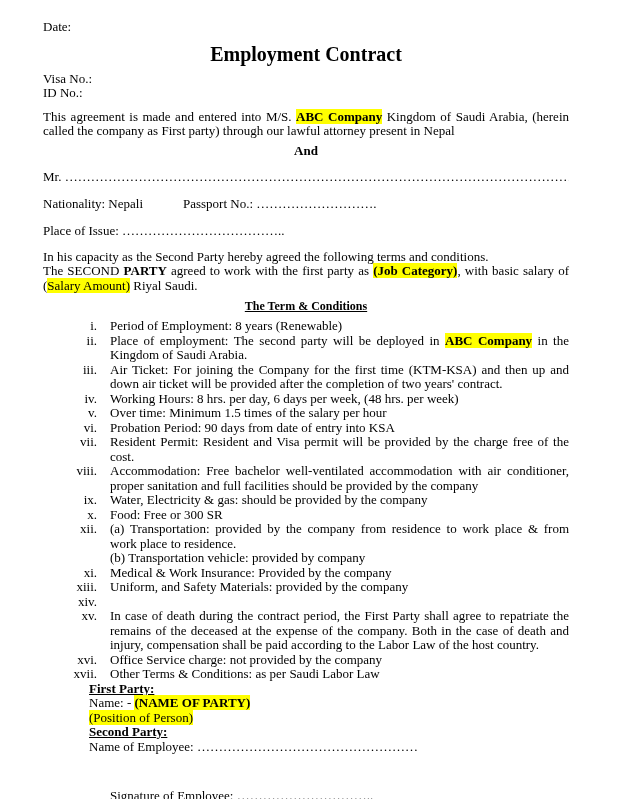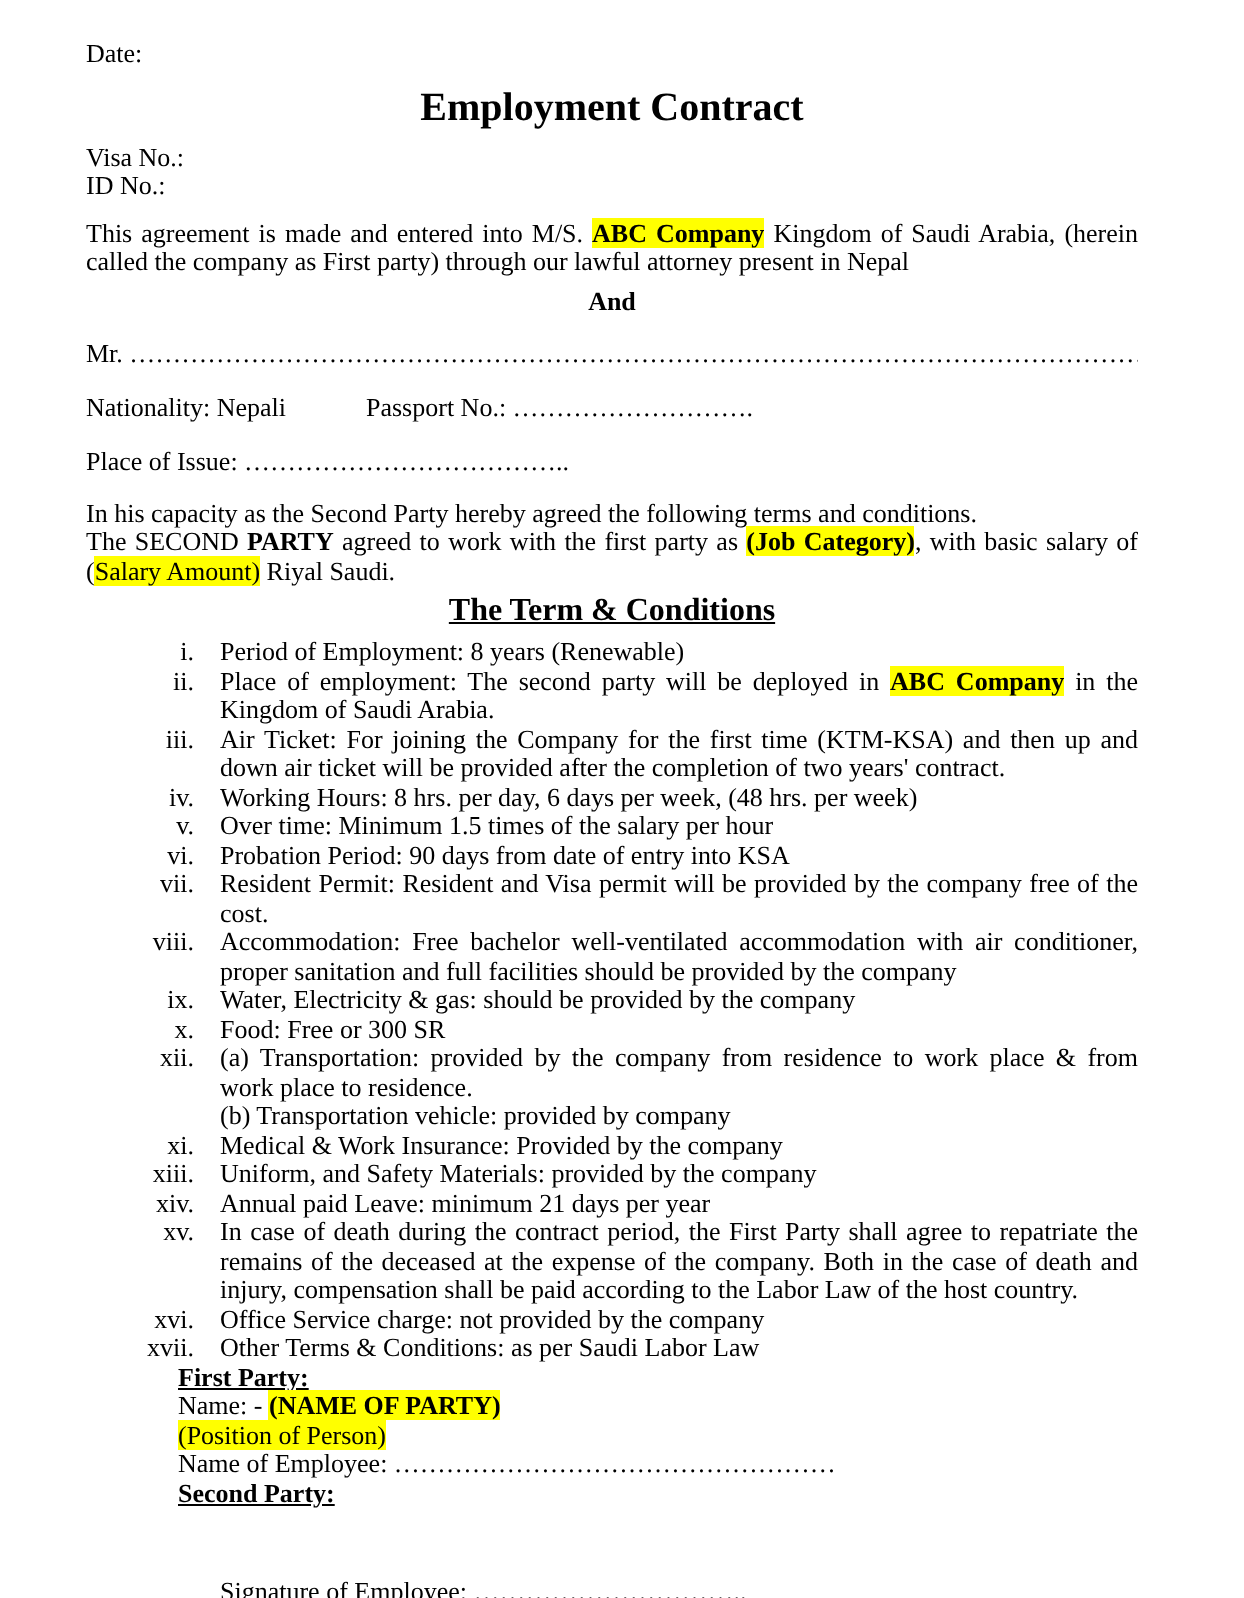--- a/index.html
+++ b/index.html
@@ -23,21 +23,21 @@
   .center{text-align:center;}
   .doc-title{
     margin:10px 0 9px 0;
     font-size:20px;
     line-height:18px;
     font-weight:bold;
     text-align:center;
   }
   .terms-heading{
     margin:4px 0 4px 0;
-    font-size:16px;
+    font-size:12px;
     line-height:18px;
     font-weight:bold;
     text-decoration:underline;
     text-align:center;
   }
   p{margin:0;}
   .just{text-align:justify;}
   .mt5{margin-top:5px;}
   .mt9{margin-top:9px;}
   .mt11{margin-top:11px;}
@@ -108,21 +108,21 @@
     <div class="body"><span>Over time: Minimum 1.5 times of the salary per hour</span></div>
   </div>
 
   <div class="term">
     <div class="num">vi.</div>
     <div class="body"><span>Probation Period: 90 days from date of entry into KSA</span></div>
   </div>
 
   <div class="term">
     <div class="num">vii.</div>
-    <div class="body"><span>Resident Permit: Resident and Visa permit will be provided by the company free of the cost.</span></div>
+    <div class="body"><span>Resident Permit: Resident and Visa permit will be provided by the charge free of the cost.</span></div>
   </div>
 
   <div class="term">
     <div class="num">viii.</div>
     <div class="body"><span>Accommodation: Free bachelor well-ventilated accommodation with air conditioner, proper sanitation and full facilities should be provided by the company</span></div>
   </div>
 
   <div class="term">
     <div class="num">ix.</div>
     <div class="body"><span>Water, Electricity &amp; gas: should be provided by the company</span></div>
@@ -143,21 +143,20 @@
     <div class="body"><span>Medical &amp; Work Insurance: Provided by the company</span></div>
   </div>
 
   <div class="term">
     <div class="num">xiii.</div>
     <div class="body"><span>Uniform, and Safety Materials: provided by the company</span></div>
   </div>
 
   <div class="term">
     <div class="num">xiv.</div>
-    <div class="body"><span>Annual paid Leave: minimum 21 days per year</span></div>
   </div>
 
   <div class="term">
     <div class="num">xv.</div>
     <div class="body"><span>In case of death during the contract period, the First Party shall agree to repatriate the remains of the deceased at the expense of the company. Both in the case of death and injury, compensation shall be paid according to the Labor Law of the host country.</span></div>
   </div>
 
   <div class="term">
     <div class="num">xvi.</div>
     <div class="body"><span>Office Service charge: not provided by the company</span></div>
@@ -166,19 +165,19 @@
   <div class="term">
     <div class="num">xvii.</div>
     <div class="body"><span>Other Terms &amp; Conditions: as per Saudi Labor Law</span></div>
   </div>
 </div>
 
   <div class="party-block">
     <div class="line"><span class="b u">First Party:</span></div>
     <div class="line"><span>Name: - </span><span class="b hl">(NAME OF PARTY)</span></div>
     <div class="line"><span class="hl">(Position of Person)</span></div>
+    <div class="line"><span class="b u">Second Party:</span></div>
     <div class="line">Name of Employee: ……………………………………………</div>
-    <div class="line"><span class="b u">Second Party:</span></div>
   </div>
 
   <div class="line sig-line">Signature of Employee: …………………………..</div>
 
 </div>
 
 </body></html>

